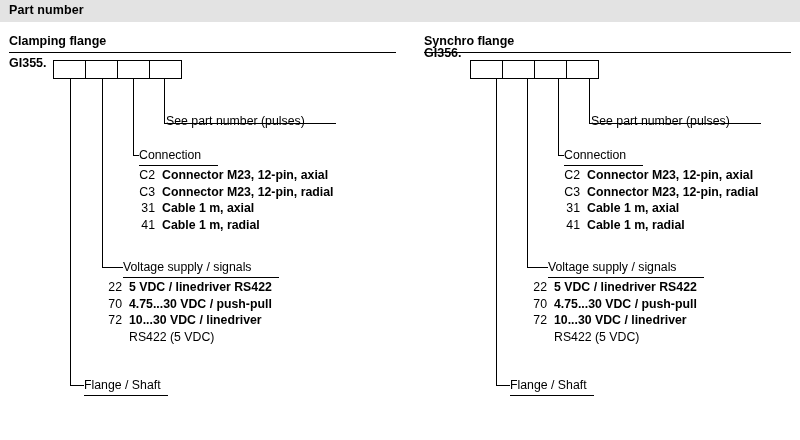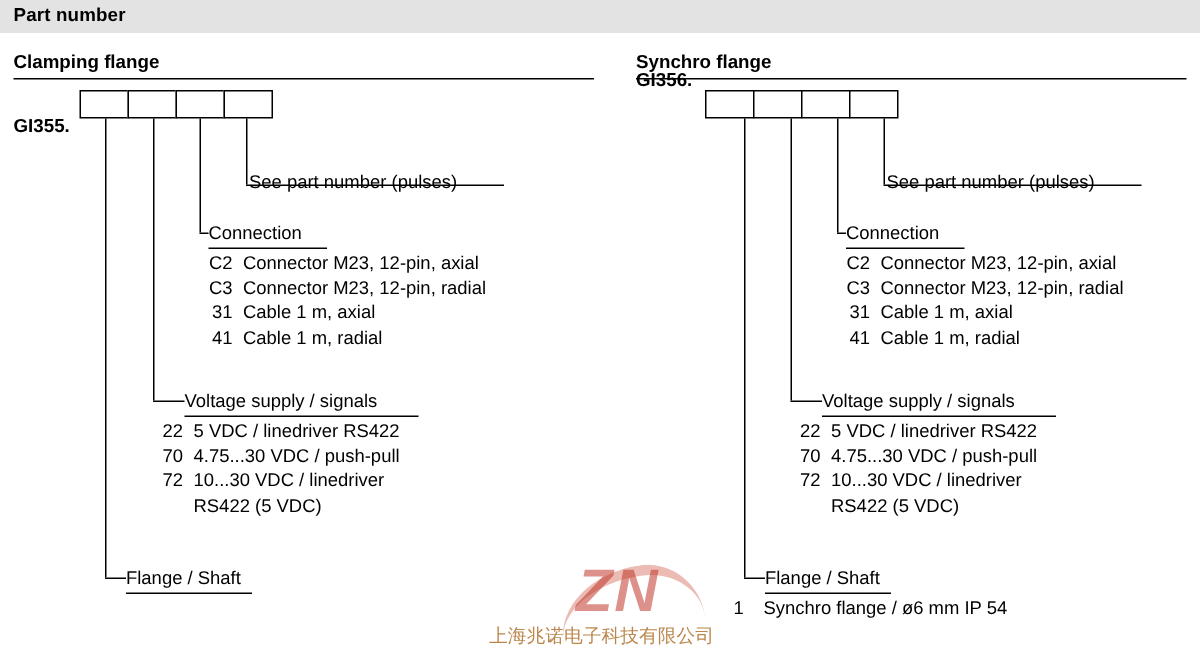--- a/index.html
+++ b/index.html
@@ -76,21 +76,21 @@
   }
 
   
   .blk {
     position: absolute;
     font-size: 12.3px;
     line-height: 16.5px;
     white-space: nowrap;
   }
   .blk .lbl {
-    font-weight: normal;
+    font-weight: bold;
   }
   .row {
     display: block;
     white-space: nowrap;
     height: 16.5px;
   }
   .key {
     display: inline-block;
     width: 22px;
     text-align: right;
@@ -158,21 +158,21 @@
 
 <div class="page">
 
   <div class="header-bar">
     <div class="title">Part number</div>
   </div>
 
   <div class="col-title" style="left:9px; top:34px;text-align:center;">Clamping flange</div>
   <div class="col-rule" style="left:9px; top:52px; width:387px;"></div>
 
-  <div class="code-prefix" style="left:9px; top:77px;">GI355.</div>
+  <div class="code-prefix" style="left:9px; top:56px;">GI355.</div>
   <div class="boxrow" style="left:53px; top:60px;">
     <div class="cell"></div>
     <div class="cell"></div>
     <div class="cell"></div>
     <div class="cell"></div>
   </div>
 
   <div class="vline" style="left:164px; top:79px; height:44px;"></div>
   <div class="hline" style="left:164px; top:123px; width:172px;"></div>
   <div class="blk" style="left:166px; top:113px;">See part number (pulses)</div>
@@ -247,22 +247,16 @@
     <span class="row"><span class="key">72</span><span class="lbl">10...30 VDC / linedriver</span></span>
     <span class="row"><span class="cont">RS422 (5 VDC)</span></span>
   </div>
 
   <div class="vline" style="left:496px; top:79px; height:306px;"></div>
   <div class="hline" style="left:496px; top:385px; width:14px;"></div>
   <div class="blk" style="left:510px; top:377px;">Flange / Shaft</div>
   <div class="hdr-under" style="left:510px; top:395px; width:84px;"></div>
 
   <div class="blk" style="left:489px; top:397px;">
-    <span class="row"><span class="key-wide">1</span><span class="lbl">Synchro flange / ø6 mm IP 54</span></span>
-  </div>
-
-  <div class="watermark">
-    <div class="wm-swoosh"></div>
-    <div class="wm-mark">ZN</div>
-    <div class="wm-text">上海兆诺电子科技有限公司</div>
-  </div>
+  </div>
+
 
 </div>
 
 </body></html>

